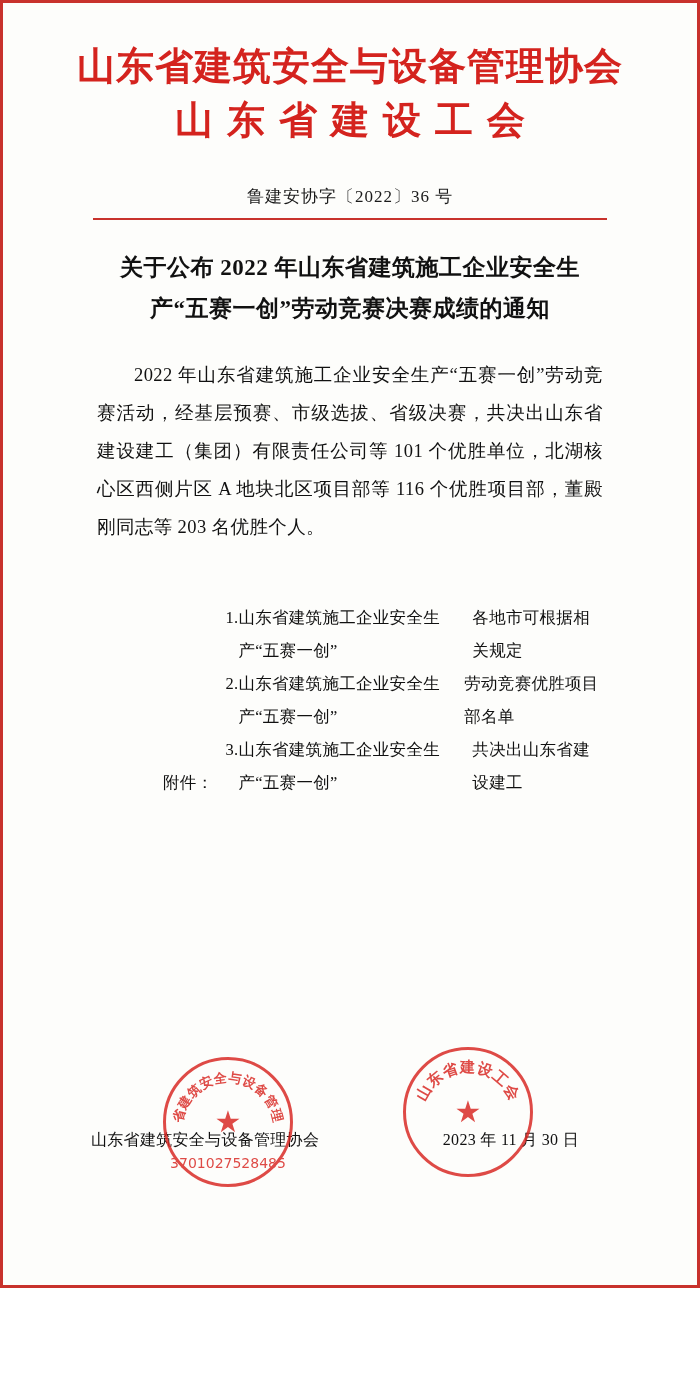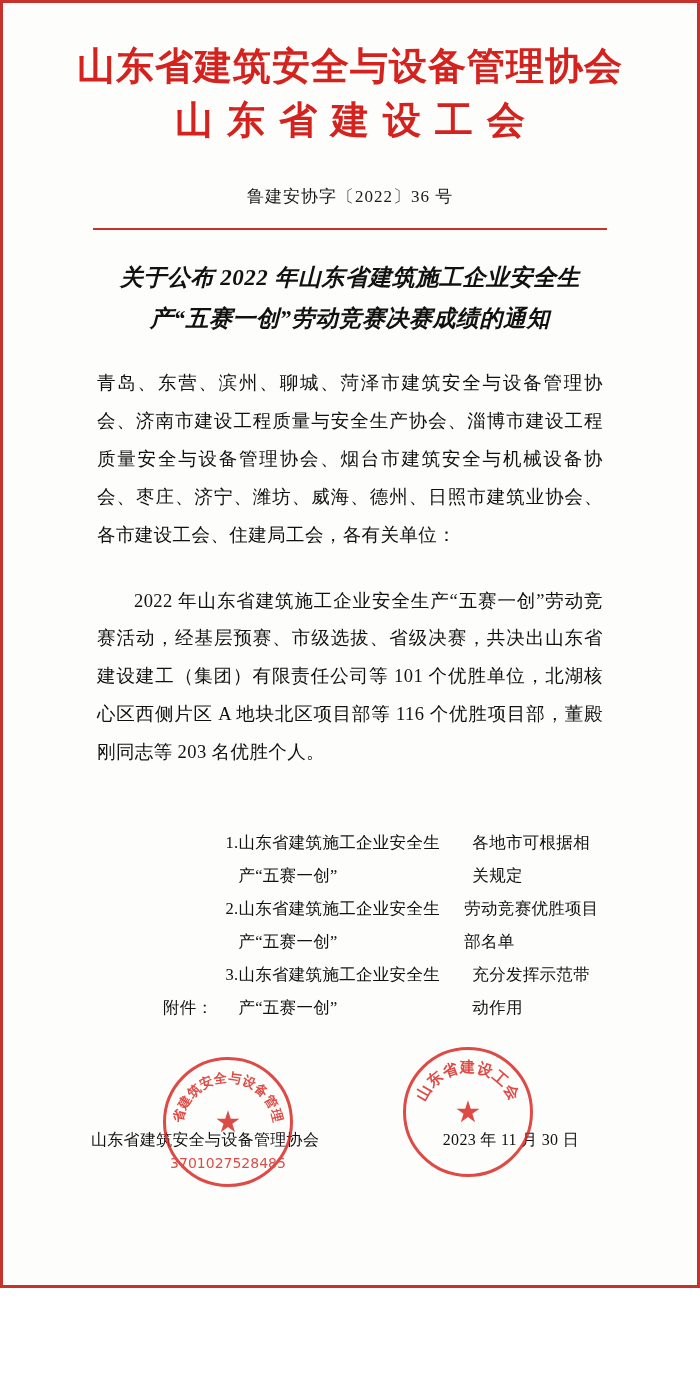--- a/index.html
+++ b/index.html
@@ -53,39 +53,38 @@
     padding-left: 14px;
     white-space: nowrap;
   }
 
   .doc-number {
     text-align: center;
     font-size: 17px;
     color: #1a1a1a;
     letter-spacing: 1px;
     margin-top: 36px;
-    margin-bottom: 20px;
+    margin-bottom: 10px;
   }
 
   .red-rule {
     height: 2px;
     background: #c8322c;
     margin: 6px 30px 0 30px;
   }
 
   
   .title {
     margin: 28px 46px 0 46px;
     text-align: center;
     font-size: 23px;
     font-weight: bold;
     line-height: 1.75;
     color: #111;
     letter-spacing: 0.5px;
-    font-style: italic;
   }
 
   
   .body {
     margin: 26px 34px 0 34px;
     font-size: 18.5px;
     line-height: 2.05;
     color: #111;
     text-align: justify;
     letter-spacing: 0.4px;
@@ -225,21 +224,20 @@
       <div class="org-line2">山东省建设工会</div>
     </div>
 
     <div class="doc-number">鲁建安协字〔2022〕36 号</div>
 
     <div class="red-rule"></div>
 
     <div class="title">关于公布 2022 年山东省建筑施工企业安全生产“五赛一创”劳动竞赛决赛成绩的通知</div>
 
     <div class="body">
-      <p>青岛、东营、滨州、聊城、菏泽市建筑安全与设备管理协会、济南市建设工程质量与安全生产协会、淄博市建设工程质量安全与设备管理协会、烟台市建筑安全与机械设备协会、枣庄、济宁、潍坊、威海、德州、日照市建筑业协会、各市建设工会、住建局工会，各有关单位：</p>
       <p class="indent">2022 年山东省建筑施工企业安全生产“五赛一创”劳动竞赛活动，经基层预赛、市级选拔、省级决赛，共决出山东省建设建工（集团）有限责任公司等 101 个优胜单位，北湖核心区西侧片区 A 地块北区项目部等 116 个优胜项目部，董殿刚同志等 203 名优胜个人。</p>
     </div>
 
     <div class="attachments">
       <div class="att-row">
         <div class="att-label">附件：</div>
         <div class="att-items">
 
           <div class="att-item">
             <span class="att-num">1.</span>
@@ -254,21 +252,21 @@
             <span class="att-text-wrap">
               <span>山东省建筑施工企业安全生产“五赛一创”</span>
               <span class="att-l2">劳动竞赛优胜项目部名单</span>
             </span>
           </div>
 
           <div class="att-item">
             <span class="att-num">3.</span>
             <span class="att-text-wrap">
               <span>山东省建筑施工企业安全生产“五赛一创”</span>
-              <span class="att-l2">充分发挥示范带动作用</span>
+              <span class="att-l2">共决出山东省建设建工</span>
             </span>
           </div>
 
         </div>
       </div>
     </div>
 
   </div>
 
   <div class="sig-area">

